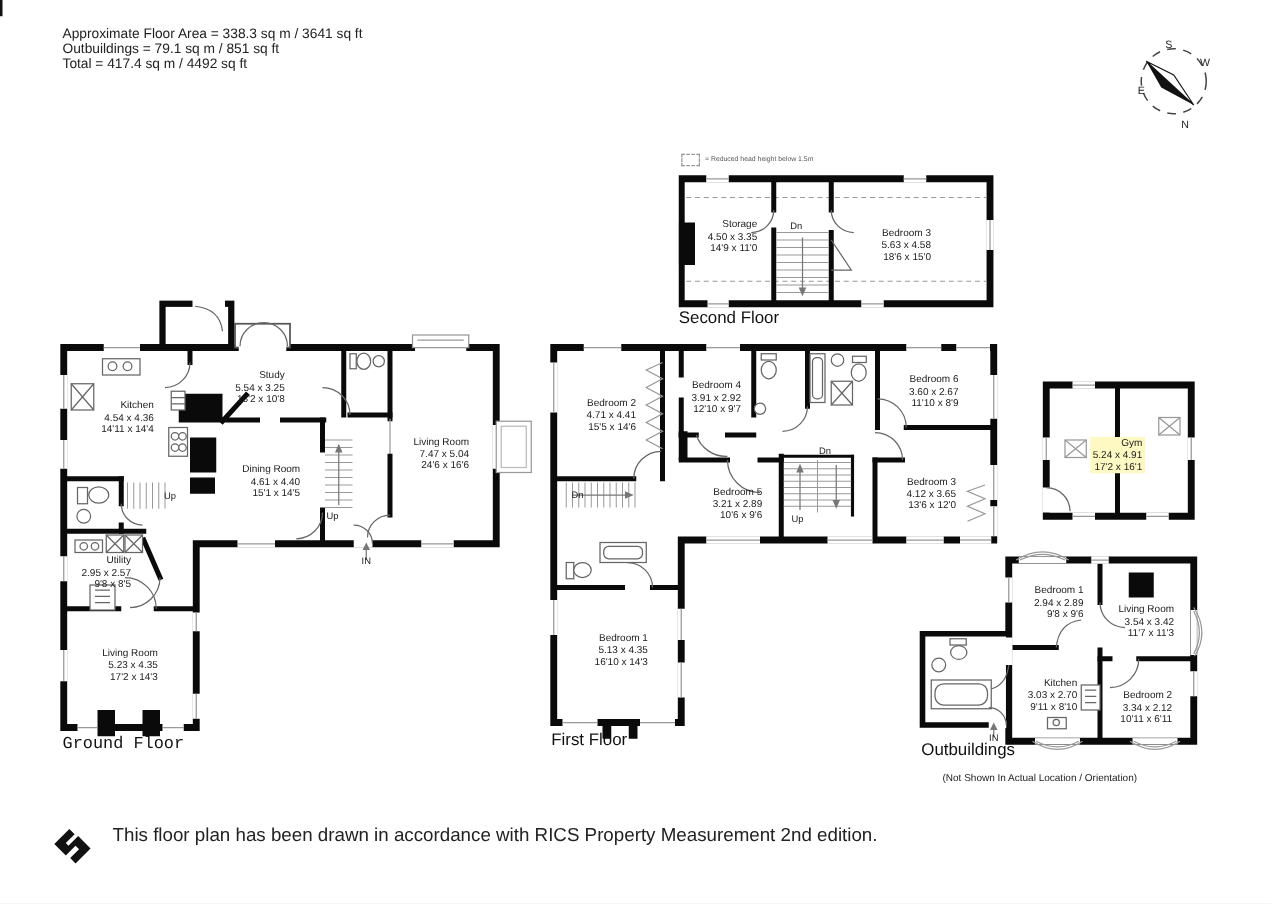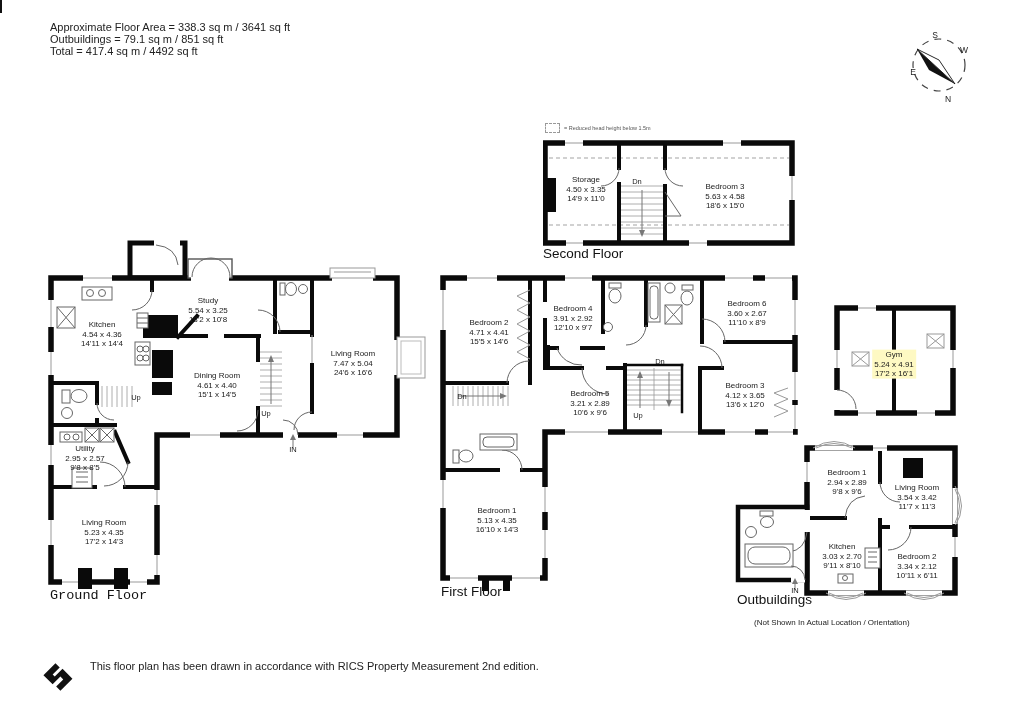--- a/index.html
+++ b/index.html
@@ -1,27 +1,27 @@
 <!DOCTYPE html>
 <html><head>
 <meta charset="utf-8">
 <style>
   html,body{margin:0;padding:0;background:#e8e8e8;}
   .canvas{position:relative;width:1024px;height:723px;background:#ffffff;overflow:hidden;
           font-family:"Liberation Sans",sans-serif;color:#1a1a1a;}
   .hdr{position:absolute;left:50px;top:22px;font-size:11px;line-height:11.8px;color:#222;}
   .floor-title{position:absolute;font-size:13.5px;color:#111;}
   .sub-title{position:absolute;font-size:8px;color:#222;}
-  .rl{position:absolute;transform:translate(-50%,-50%);text-align:center;font-size:8px;
+  .rl{position:absolute;transform:translate(-50%,-50%);text-align:right;font-size:8px;
       line-height:9.6px;color:#1a1a1a;white-space:nowrap;}
   .rl.bg{background:#fef9c3;padding:0 2px;}
   .tl{position:absolute;transform:translate(-50%,-50%);font-size:7.5px;color:#222;white-space:nowrap;}
   .legend{position:absolute;left:545px;top:123px;display:flex;align-items:center;font-size:5.5px;color:#555;}
   .legend .box{width:13px;height:8px;border:1px dashed #999;margin-right:4px;background:#fff;}
-  .ftr1{position:absolute;left:90px;top:660px;font-size:11px;color:#222;}
+  .ftr1{position:absolute;left:90px;top:660px;font-size:15px;color:#222;}
   .ftr2{position:absolute;left:90px;top:678px;font-size:10.5px;color:#222;}
   .plan{position:absolute;}
   .edge-mark{position:absolute;left:0;top:0;width:2px;height:13px;background:#111;}
   
   .outer{stroke:#0a0a0a;stroke-width:5.5;fill:#fff;stroke-linejoin:miter;}
   .wall{stroke:#0a0a0a;stroke-width:4;fill:none;stroke-linecap:square;}
   .wall3{stroke:#0a0a0a;stroke-width:2.5;fill:none;stroke-linecap:square;}
   .blk{fill:#0a0a0a;stroke:none;}
   .winr{fill:#fff;stroke:none;}
   .winl{stroke:#999;stroke-width:1;}

